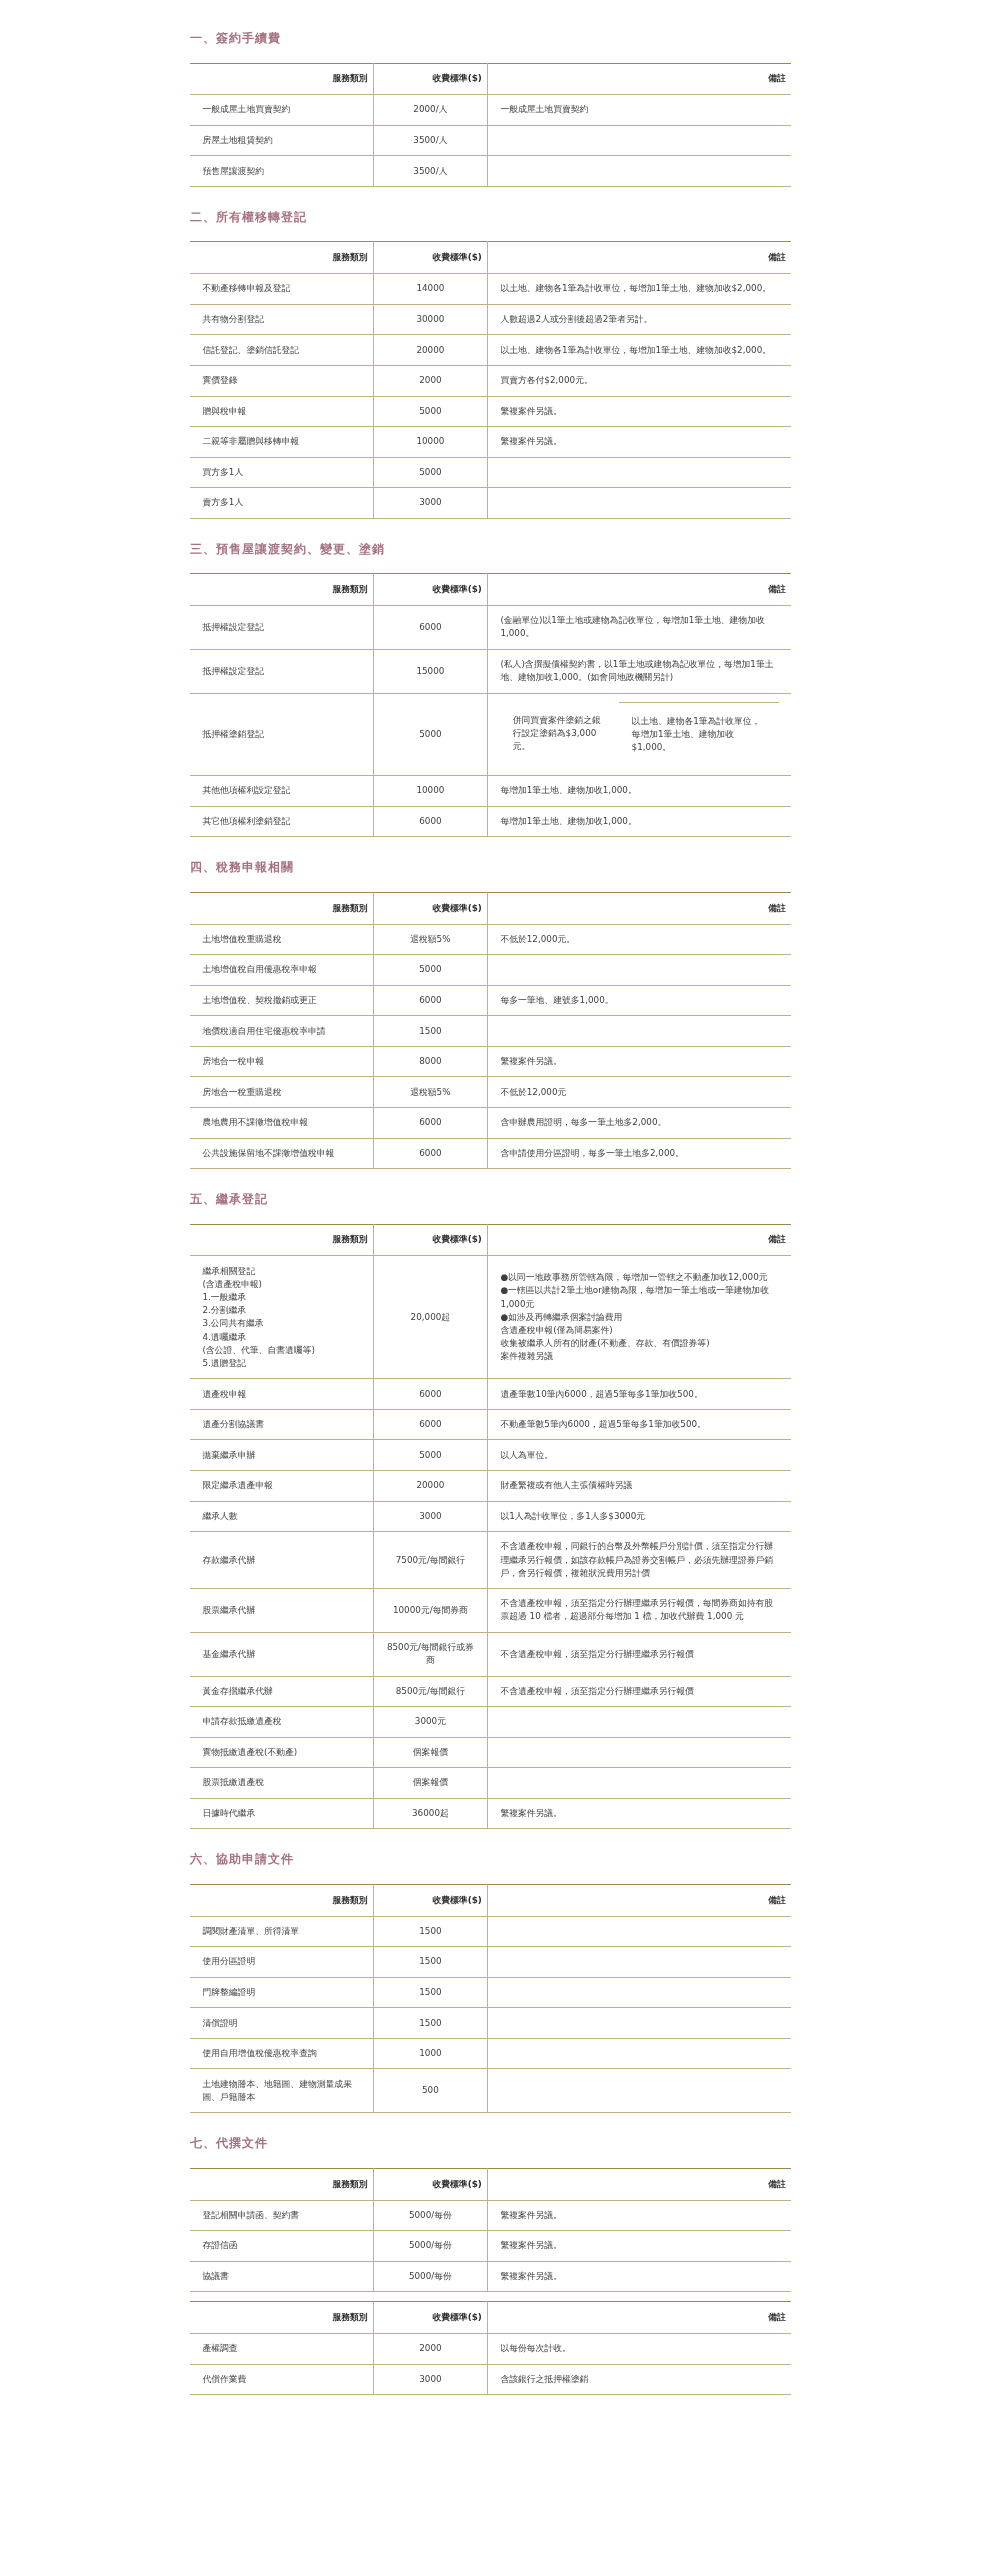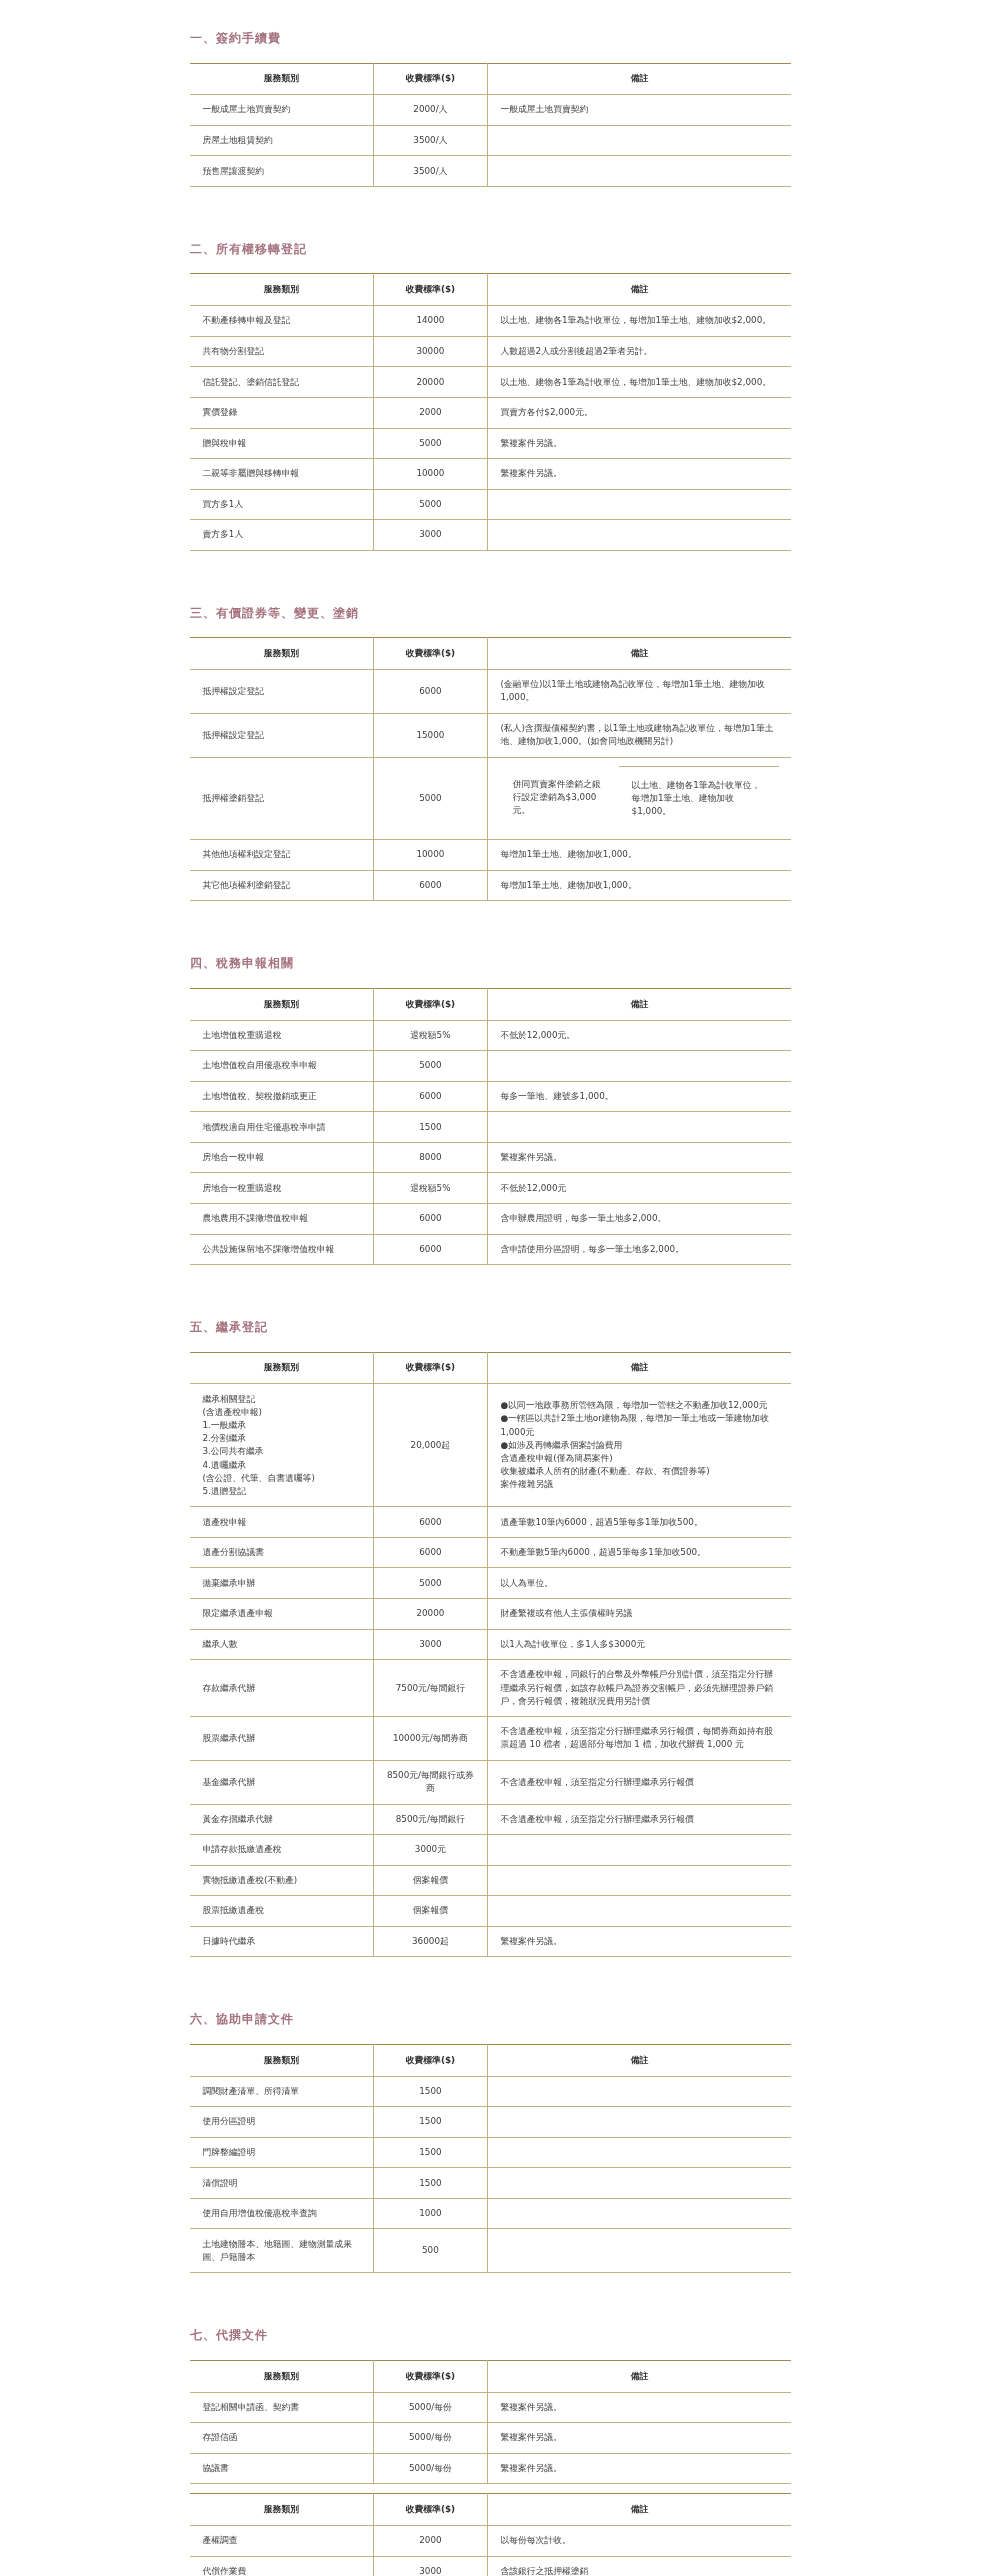--- a/index.html
+++ b/index.html
@@ -27,41 +27,41 @@
   .content{
     width:601px;
     margin-left:190px;
   }
   .fee-section{margin-bottom:9.3px;}
   .section-title{
     font-size:12px;
     font-weight:bold;
     color:var(--title-color);
     letter-spacing:1px;
-    margin-top:54px;
+    margin-top:22px;
     margin-bottom:15.5px;
   }
   .fee-section:first-child .section-title{margin-top:0;}
   table.fee-table{
     width:100%;
     border-collapse:collapse;
     border-top:1px solid var(--line-strong);
     border-bottom:1px solid var(--line-strong);
   }
   table.fee-table th, table.fee-table td{
     border-bottom:0.5px solid var(--line);
     font-size:8.8px;
     line-height:1.5;
     vertical-align:middle;
     white-space:pre-line;
   }
   table.fee-table th{
     font-weight:bold;
     color:var(--head-text);
-    text-align:center;
+    text-align:right;
     padding:8.8px 5.2px;
   }
   table.fee-table td{padding:8.2px 12.4px;}
   td.col-service{width:30.5%;text-align:left;}
   td.col-fee{width:19%;text-align:center;padding-left:5.2px;padding-right:5.2px;}
   td.col-remark{width:50.5%;text-align:left;}
   th.col-fee-h, td.col-fee{border-left:0.5px solid var(--line);border-right:0.5px solid var(--line);margin-left:12px;}
   td.split-cell{padding:0;}
   .split-stack{display:flex;flex-direction:row;height:100%;}
   .split-stack .sub{padding:12.4px 12.4px;}
@@ -149,21 +149,21 @@
             </tr>
             <tr>
               <td class="col-service">賣方多1人</td>
               <td class="col-fee">3000</td>
               <td class="col-remark"></td>
             </tr>
           </tbody>
         </table>
       </section>
       <section class="fee-section">
-        <h2 class="section-title">三、有價證券等、變更、塗銷</h2>
+        <h2 class="section-title">三、預售屋讓渡契約、變更、塗銷</h2>
         <table class="fee-table">
           <thead>
             <tr>
               <th class="col-service-h">服務類別</th>
               <th class="col-fee-h">收費標準($)</th>
               <th class="col-remark-h">備註</th>
             </tr>
           </thead>
           <tbody>
             <tr>

